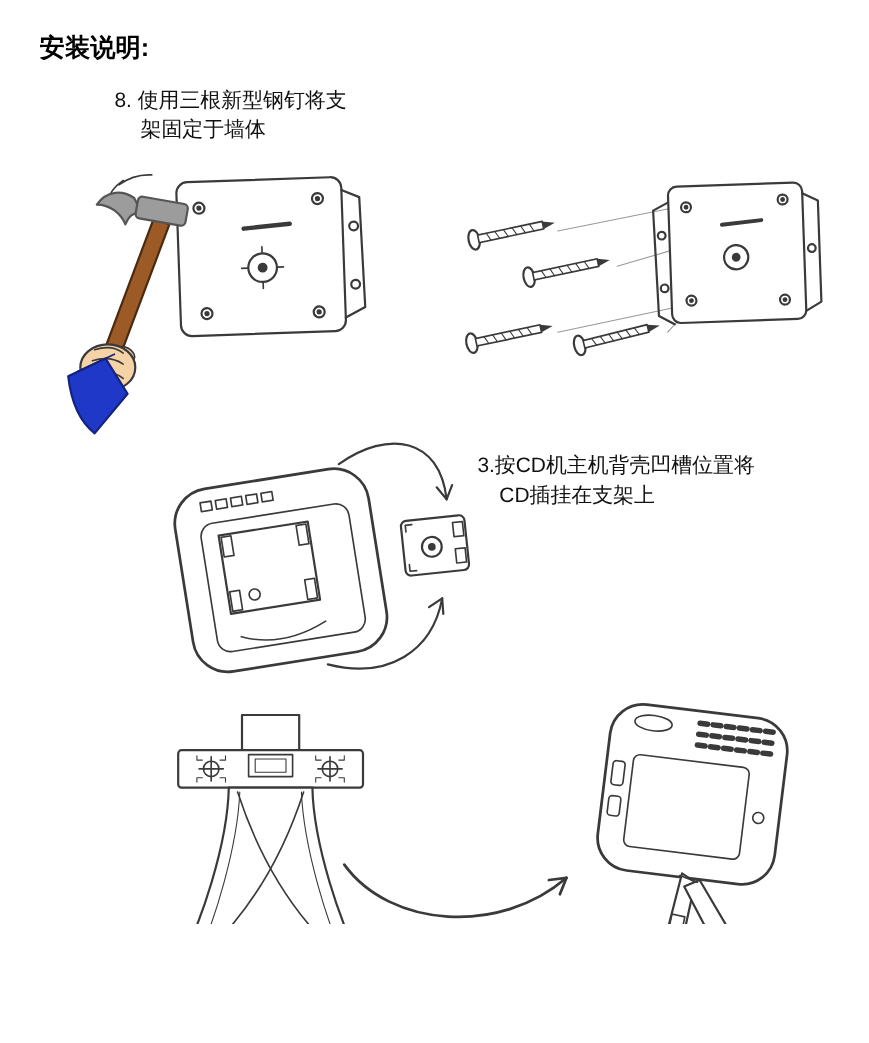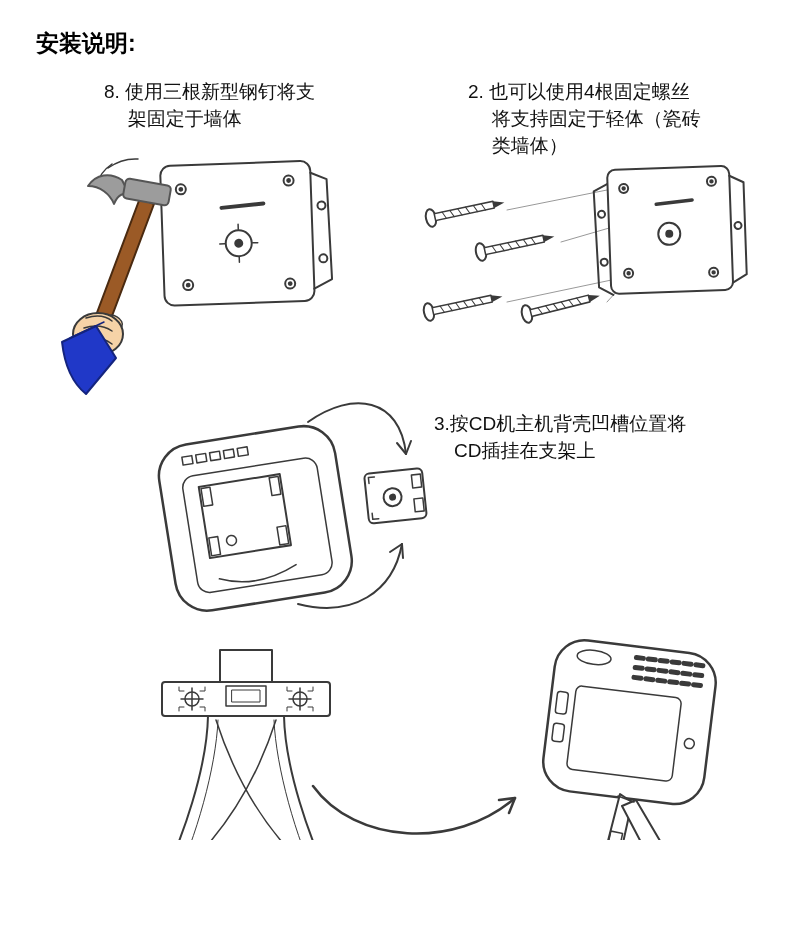--- a/index.html
+++ b/index.html
@@ -28,23 +28,20 @@
 </style>
 </head>
 <body>
 
 <div class="page">
 
   <div class="page-title">安装说明:</div>
 
   <div class="step-text step1-text">8. 使用三根新型钢钉将支
 架固定于墙体</div>
-  <div class="step-text step2-text">2. 也可以使用4根固定螺丝
-将支持固定于轻体（瓷砖
-类墙体）</div>
   <div class="step-text step3-text">3.按CD机主机背壳凹槽位置将
 CD插挂在支架上</div>
 
   <svg class="illus" style="left:52px;top:152px" width="310" height="252" viewBox="0 0 310 252">
     <g stroke="#3a3a3a" fill="none" stroke-width="2" stroke-linejoin="round" stroke-linecap="round">
 
       <g transform="translate(108,14) rotate(-2)">
         <rect x="0" y="0" width="150" height="140" rx="10" fill="#fff"></rect>
         <path d="M150,12 l16,7 l2,100 l-18,9"></path>
         <circle cx="160" cy="45" r="4"></circle>

